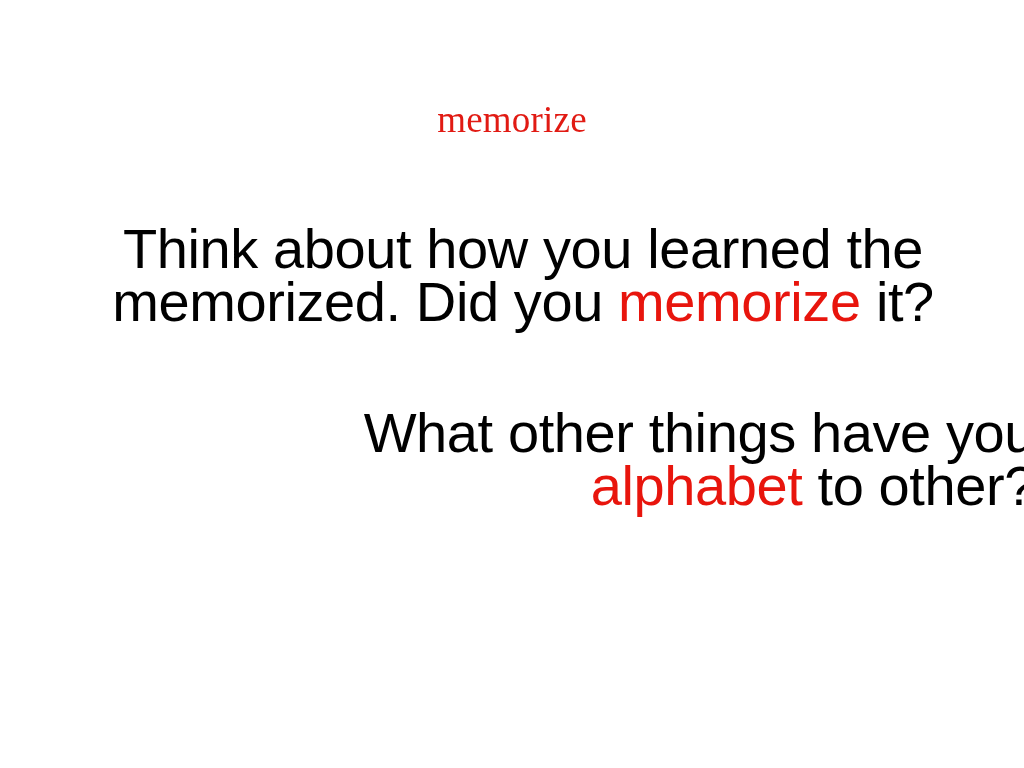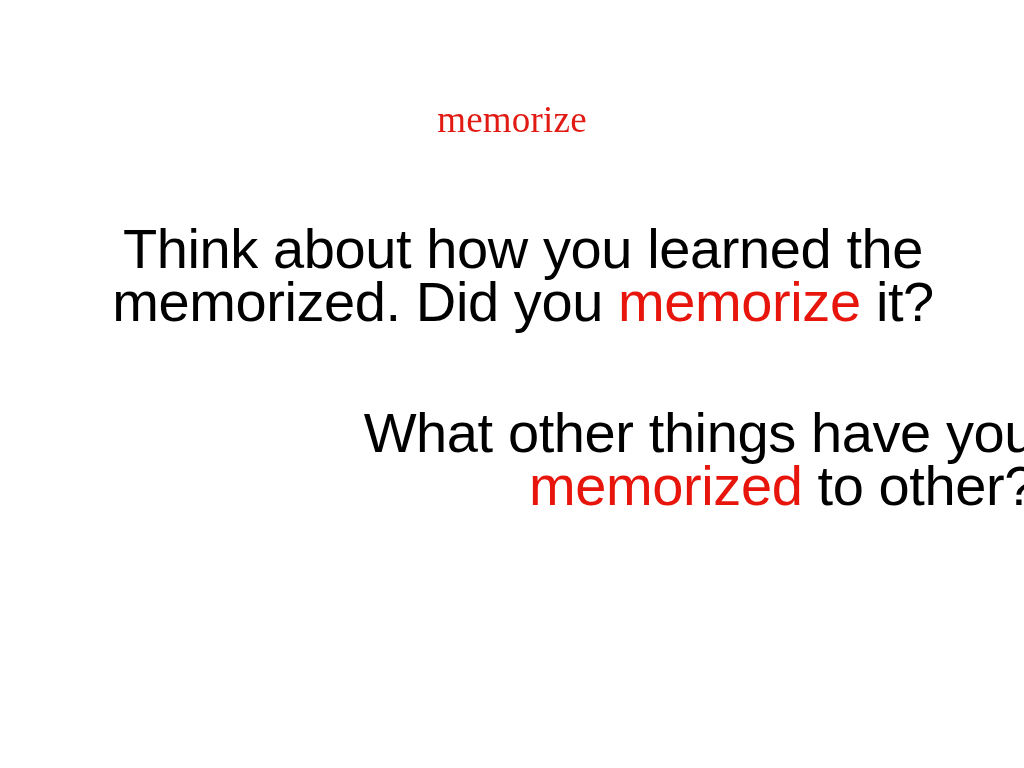--- a/index.html
+++ b/index.html
@@ -83,17 +83,17 @@
     <span class="body-line">
       <span>memorized.  Did you </span><span class="hl">memorize</span><span> it?</span>
     </span>
   </div>
 
   <div class="body-block" id="paragraph-two">
     <span class="body-line">
       <span>What other things have you</span>
     </span>
     <span class="body-line">
-      <span class="hl">memorized</span><span> to other?</span>
+      <span class="hl">alphabet</span><span> to other?</span>
     </span>
   </div>
 
 </div>
 
 </body></html>

